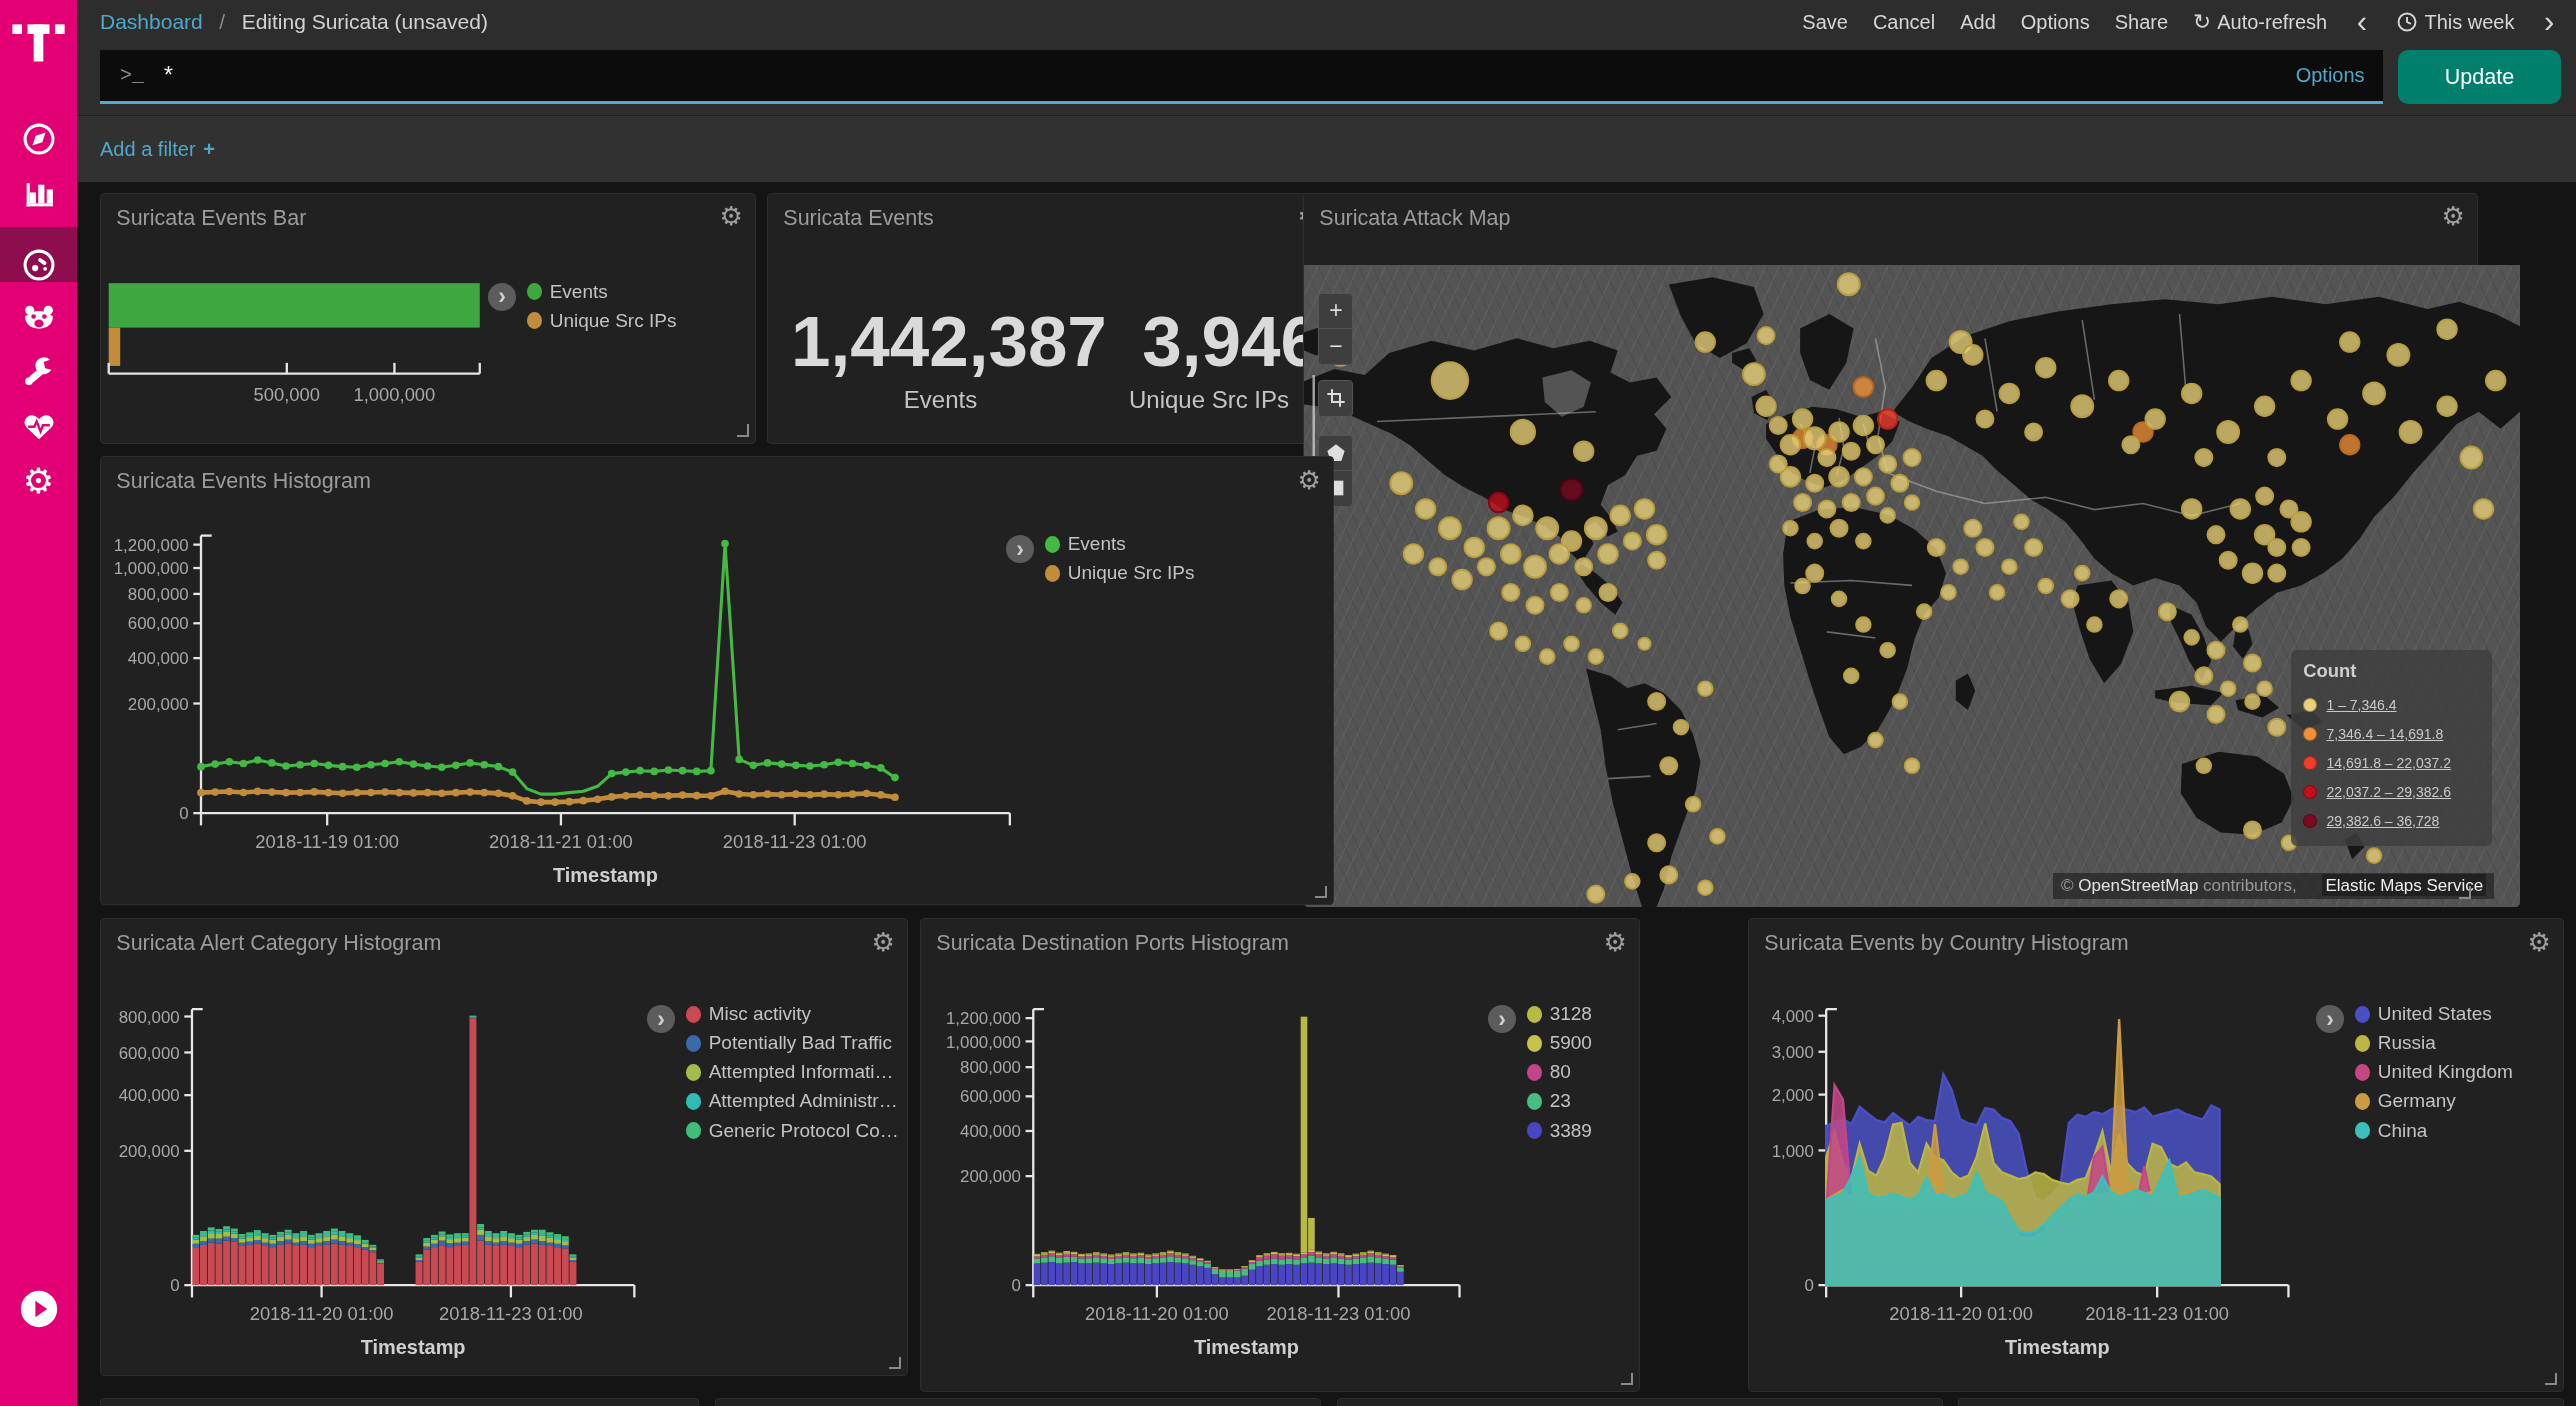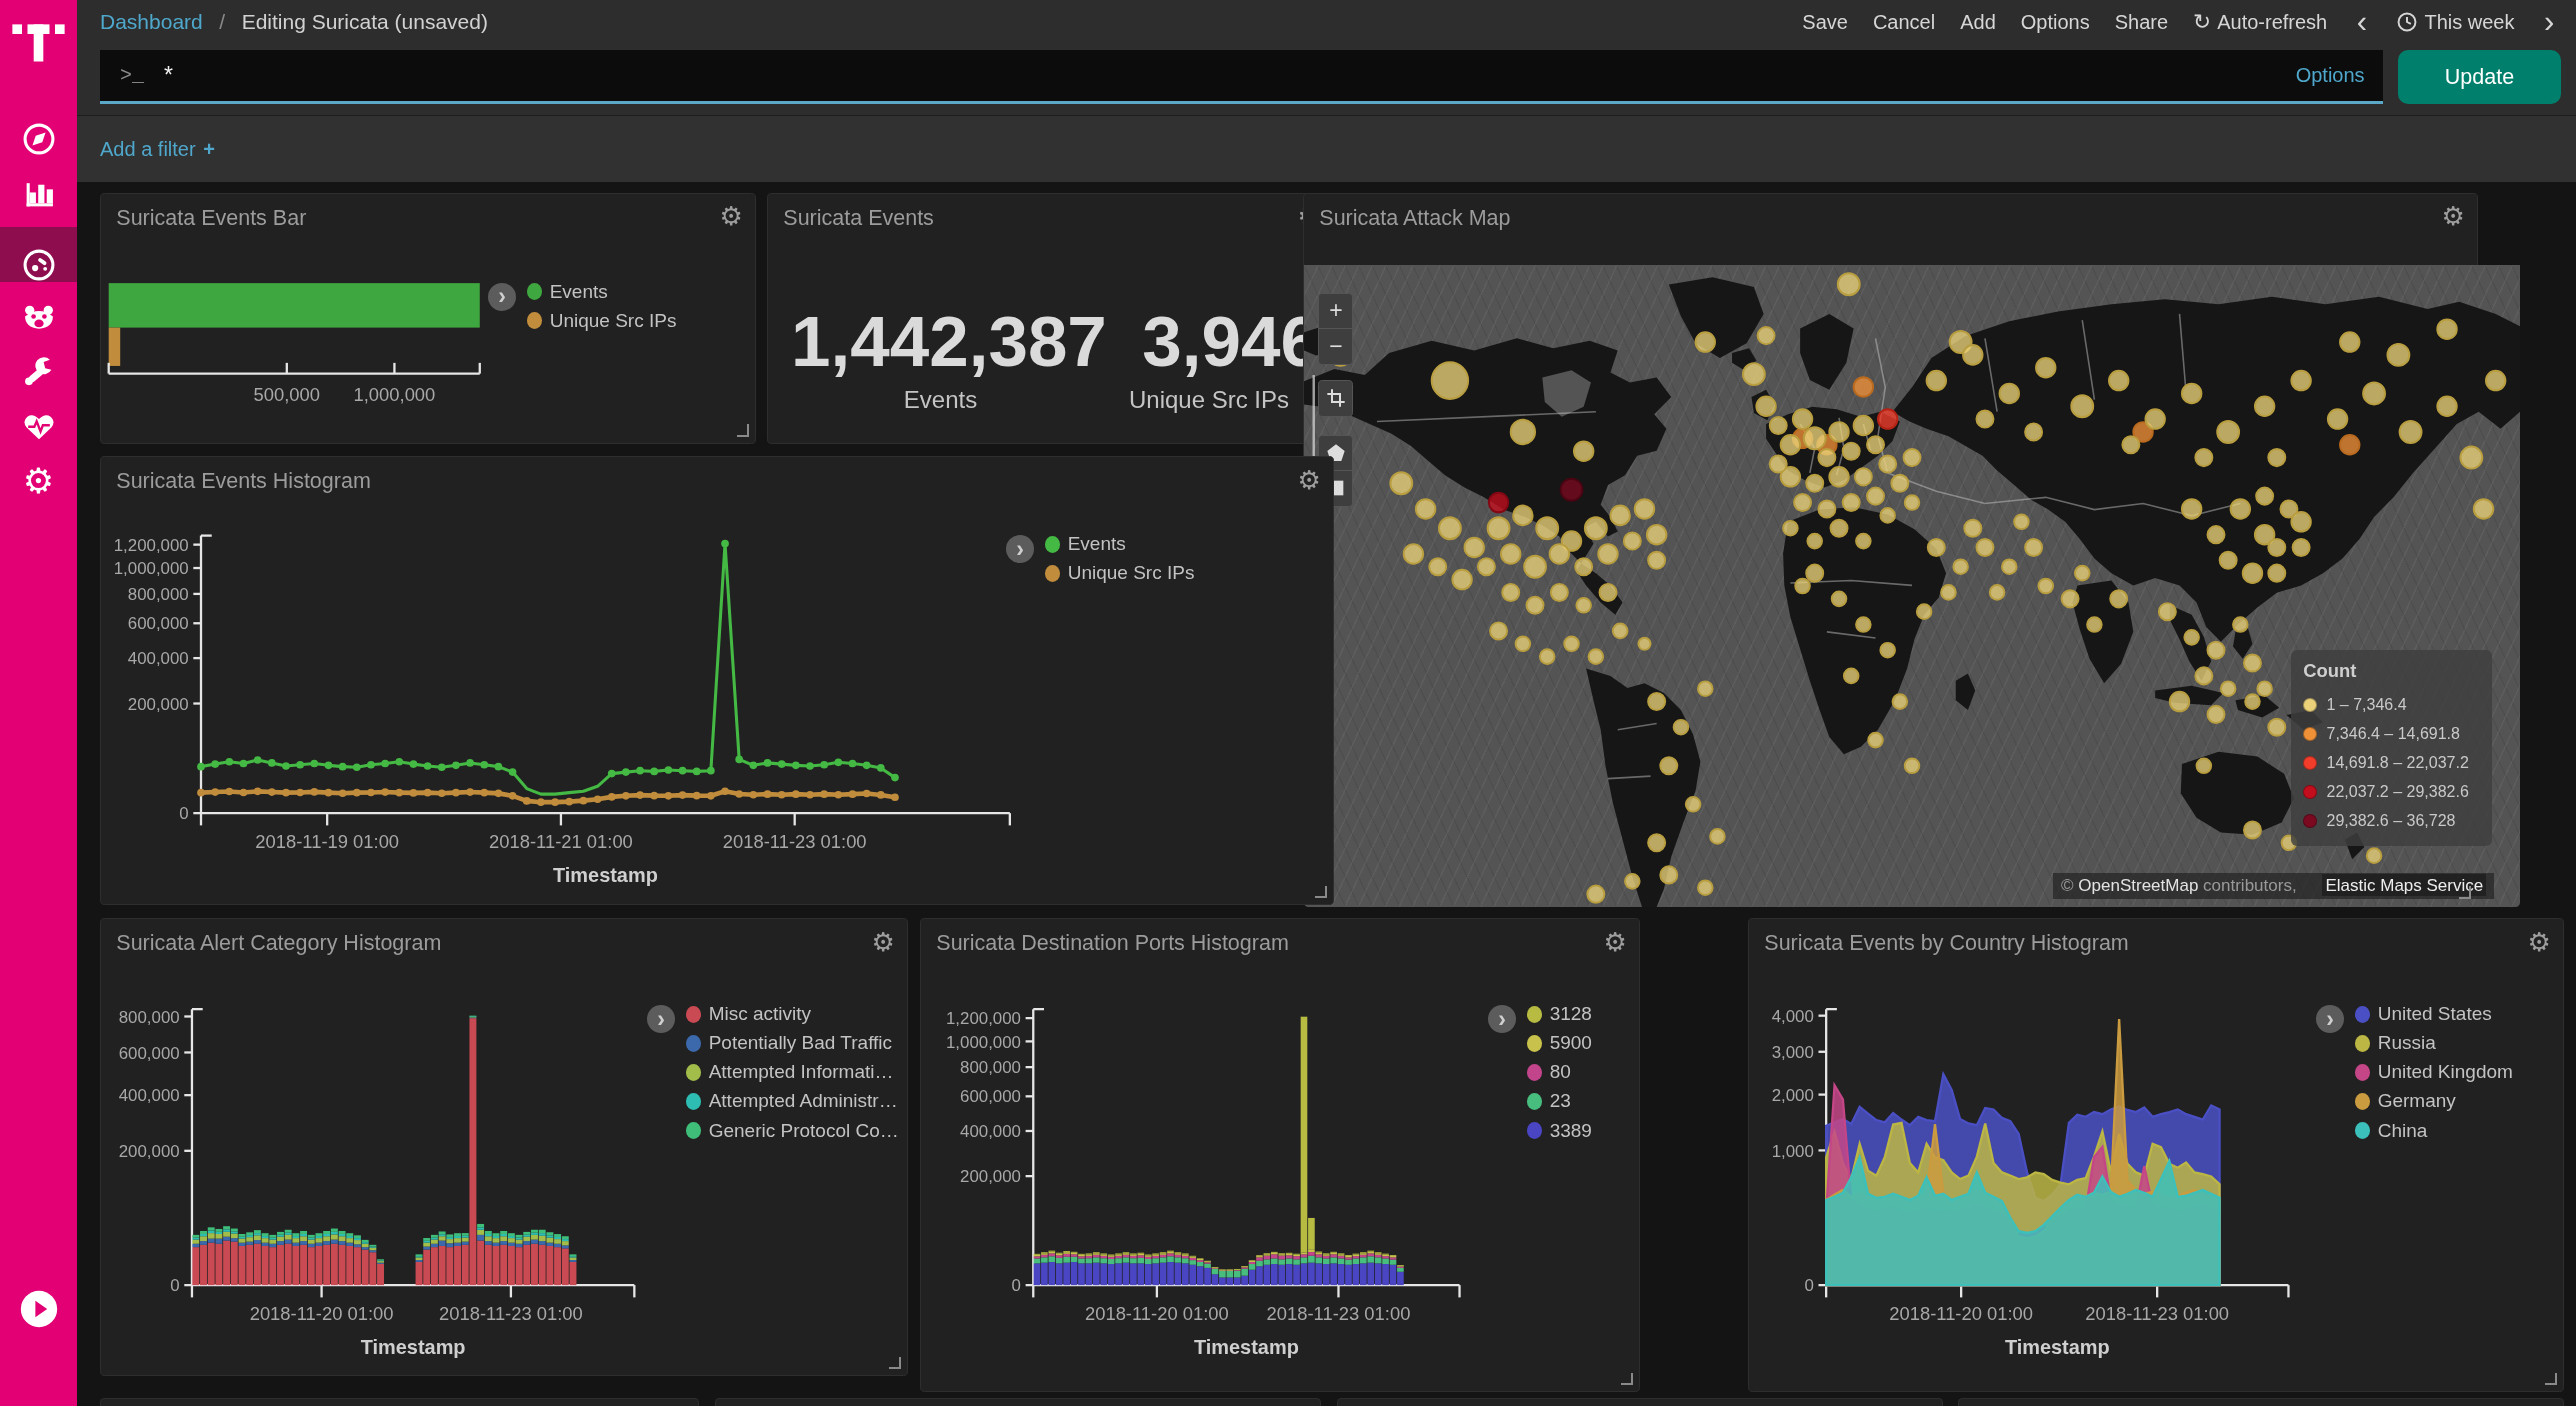--- a/index.html
+++ b/index.html
@@ -65,21 +65,21 @@
       repeating-linear-gradient(65deg, rgba(0,0,0,0.07) 0 1.5px, rgba(0,0,0,0) 1.5px 12.3px);
   }
   #map svg.layer { position:absolute; left:0; top:0; width:100%; height:100%; }
   .mapctl { position:absolute; left:14px; width:35px; background:#3e3e3e; border:0.8px solid #555; border-radius:4.6px; overflow:hidden; }
   .mapbtn { width:34px; height:35px; display:flex; align-items:center; justify-content:center; color:#ddd; font-size:23px; cursor:pointer; border-bottom:0.8px solid #555; }
   .mapbtn:last-child { border-bottom:none; }
   #maplegend { position:absolute; right:28px; bottom:61px; width:201px; background:rgba(62,62,62,0.82); border-radius:6.1px; padding:10.7px 12.3px; }
   #maplegend .mlt { font-size:18.4px; font-weight:bold; color:#cfcfcf; margin-bottom:7.7px; }
   .ml-row { display:flex; align-items:center; gap:9.2px; height:29px; }
   .ml-dot { width:14px; height:14px; border-radius:50%; border:1.5px solid rgba(0,0,0,0.3); flex:none; }
-  .ml-label { font-size:16px; color:#c9c9c9; white-space:nowrap; }
+  .ml-label { font-size:14px; color:#c9c9c9; white-space:nowrap;text-decoration:underline; }
   #attrib { position:absolute; right:26px; bottom:7.7px; background:rgba(36,36,36,0.72); padding:3.1px 7.7px; font-size:17px; }
   #attrib .a1 { color:#e3e3e3; } #attrib .a2 { color:#999; } #attrib .a3 { color:#eee; background:rgba(30,30,30,0.8); padding:1.5px 3.1px;margin-left:21px; }
 
   .stub { position:absolute; height:9.2px; background:#212121; border:0.8px solid #2e2e2e; border-radius:4.6px 4.6px 0 0; border-bottom:none; }
 </style>
 </head>
 <body>
 
 <div id="sidebar">
   <div id="brand">

